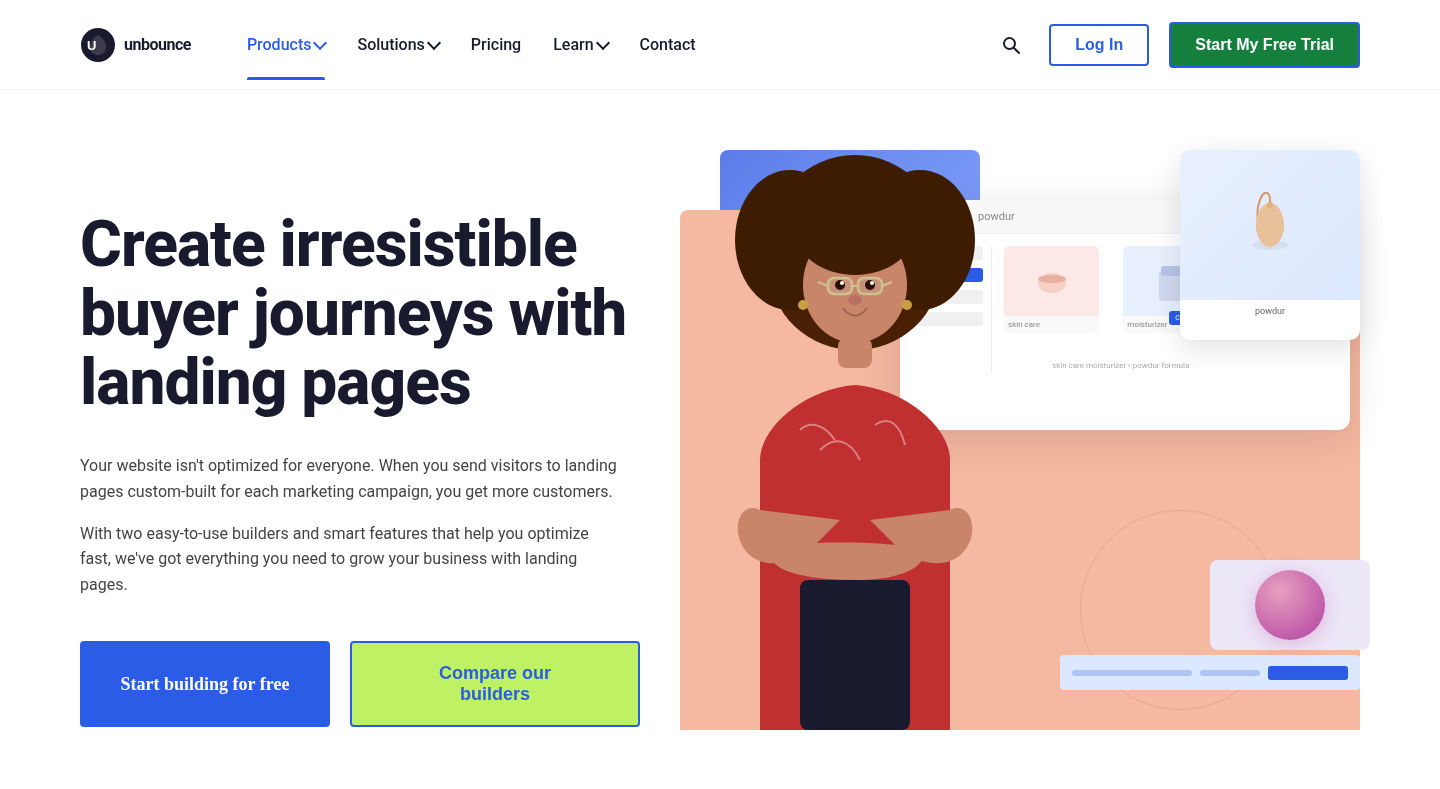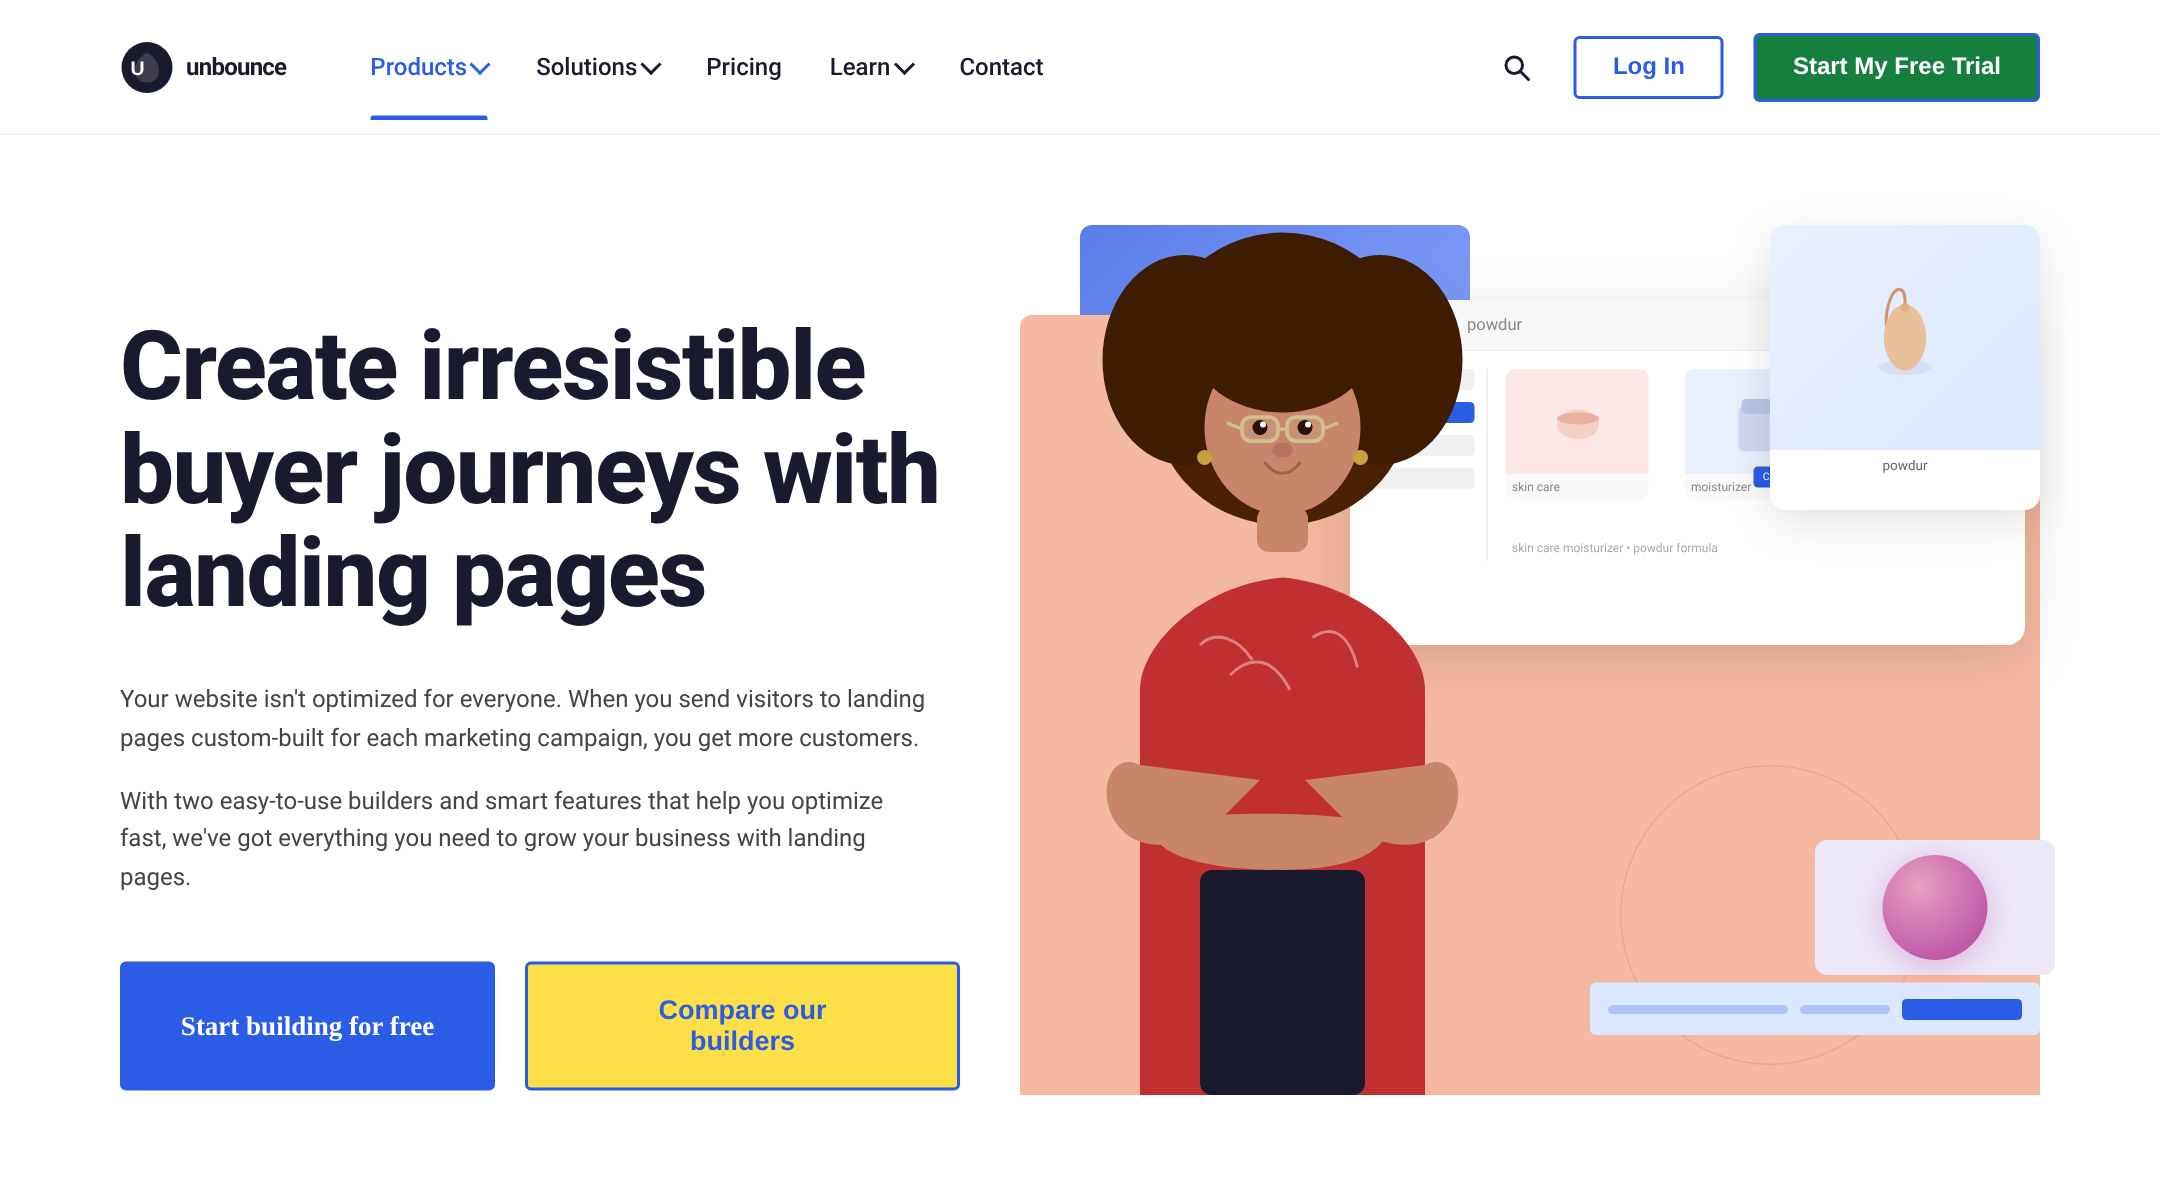--- a/index.html
+++ b/index.html
@@ -183,21 +183,21 @@
       border: 2px solid #2b5ce6;
       border-radius: 4px;
       cursor: pointer;
       min-width: 250px;
       text-align: center;
       font-family: Liberation Serif, serif;
     }
 
     .btn-secondary {
       padding: 20px 52px;
-      background: #fde047;
+      background: #bef264;
       color: #2b5ce6;
       font-size: 18px;
       font-weight: 700;
       border: 2px solid #2b5ce6;
       border-radius: 4px;
       cursor: pointer;
       min-width: 260px;
       text-align: center;
     }
 
@@ -449,21 +449,21 @@
             <div class="ui-product-img blue">
               <svg width="40" height="50" viewBox="0 0 40 50">
                 <rect x="8" y="15" width="24" height="30" rx="4" fill="#d0d8f0"></rect>
                 <rect x="10" y="10" width="20" height="10" rx="3" fill="#b8c4e8"></rect>
               </svg>
             </div>
             <div class="ui-product-label">moisturizer</div>
             <div class="checkout-btn">Checkout</div>
           </div>
 
-          <div style="grid-column: span 2; font-size: 8px; color: #aaa; padding: 4px;">
+          <div style="grid-column: span 2; font-size: 8px; color: #aaa; padding: 4px; margin-left: 44px;">
             skin care moisturizer • powdur formula
           </div>
         </div>
       </div>
     </div>
 
     <div style="position:absolute; top:0; right:0; width:180px; height:190px; background:#fff; border-radius:10px; box-shadow: 0 8px 30px rgba(0,0,0,0.12); z-index:6; overflow:hidden;">
       <div style="width:100%; height:150px; background:linear-gradient(135deg, #e8f0fe 0%, #dce8ff 100%); display:flex; align-items:center; justify-content:center;">
 
         <svg width="80" height="100" viewBox="0 0 80 100">

